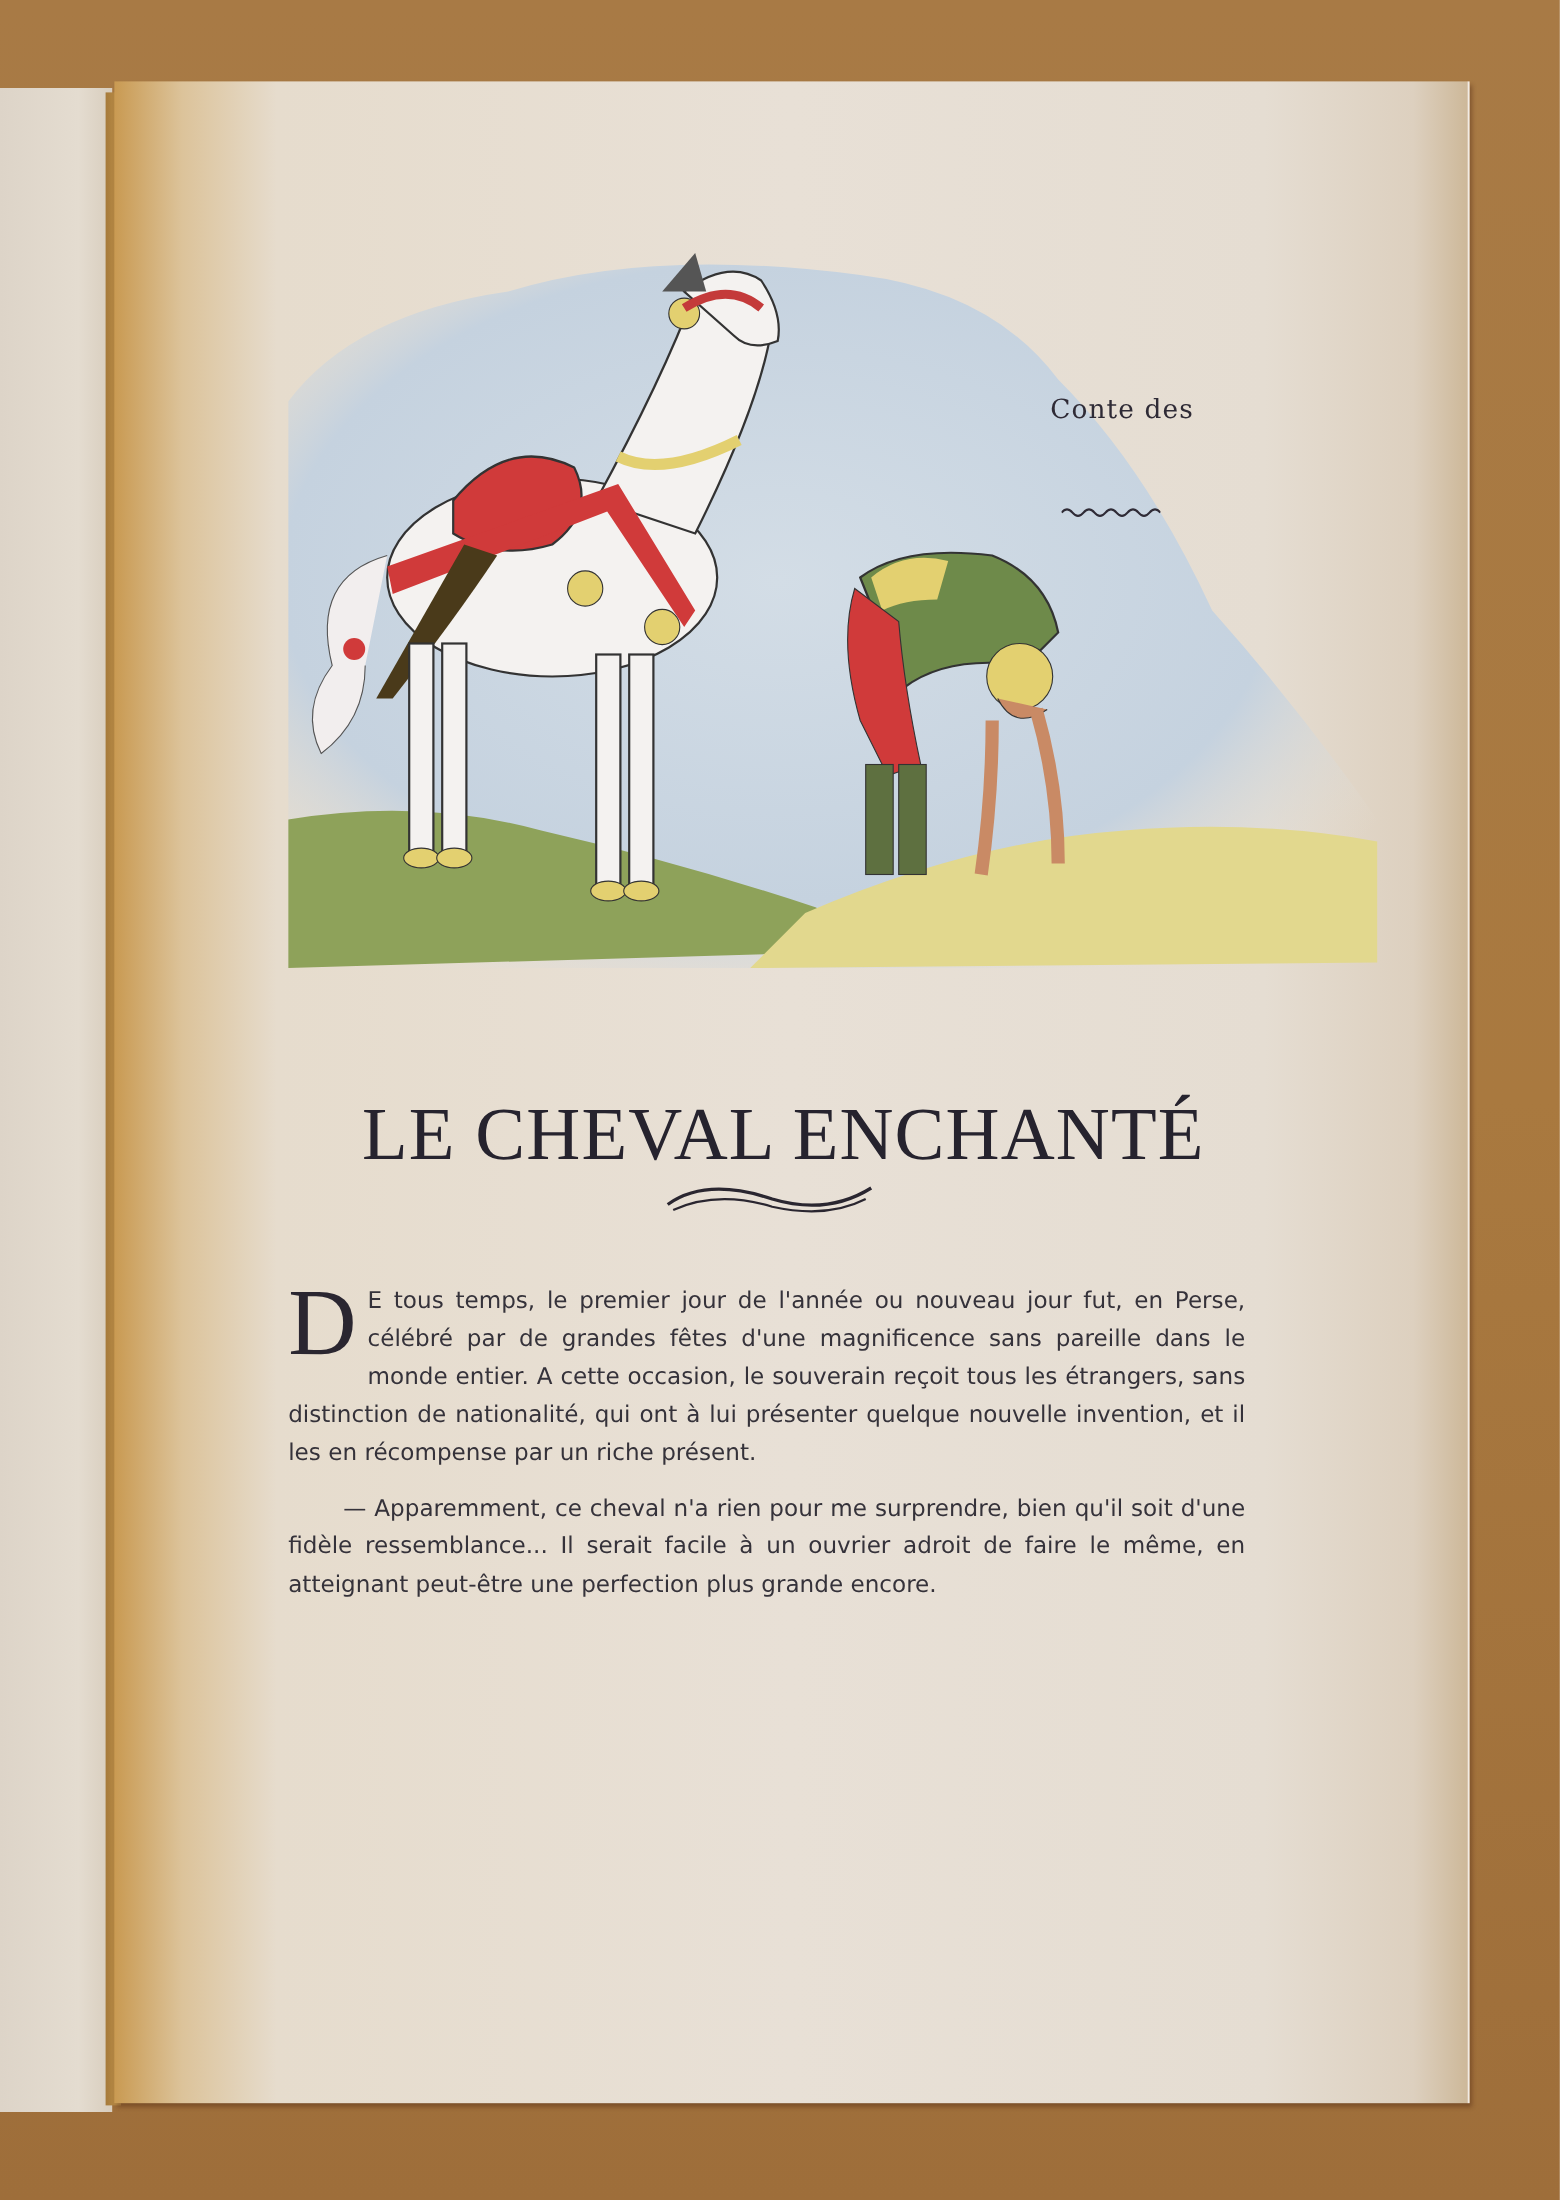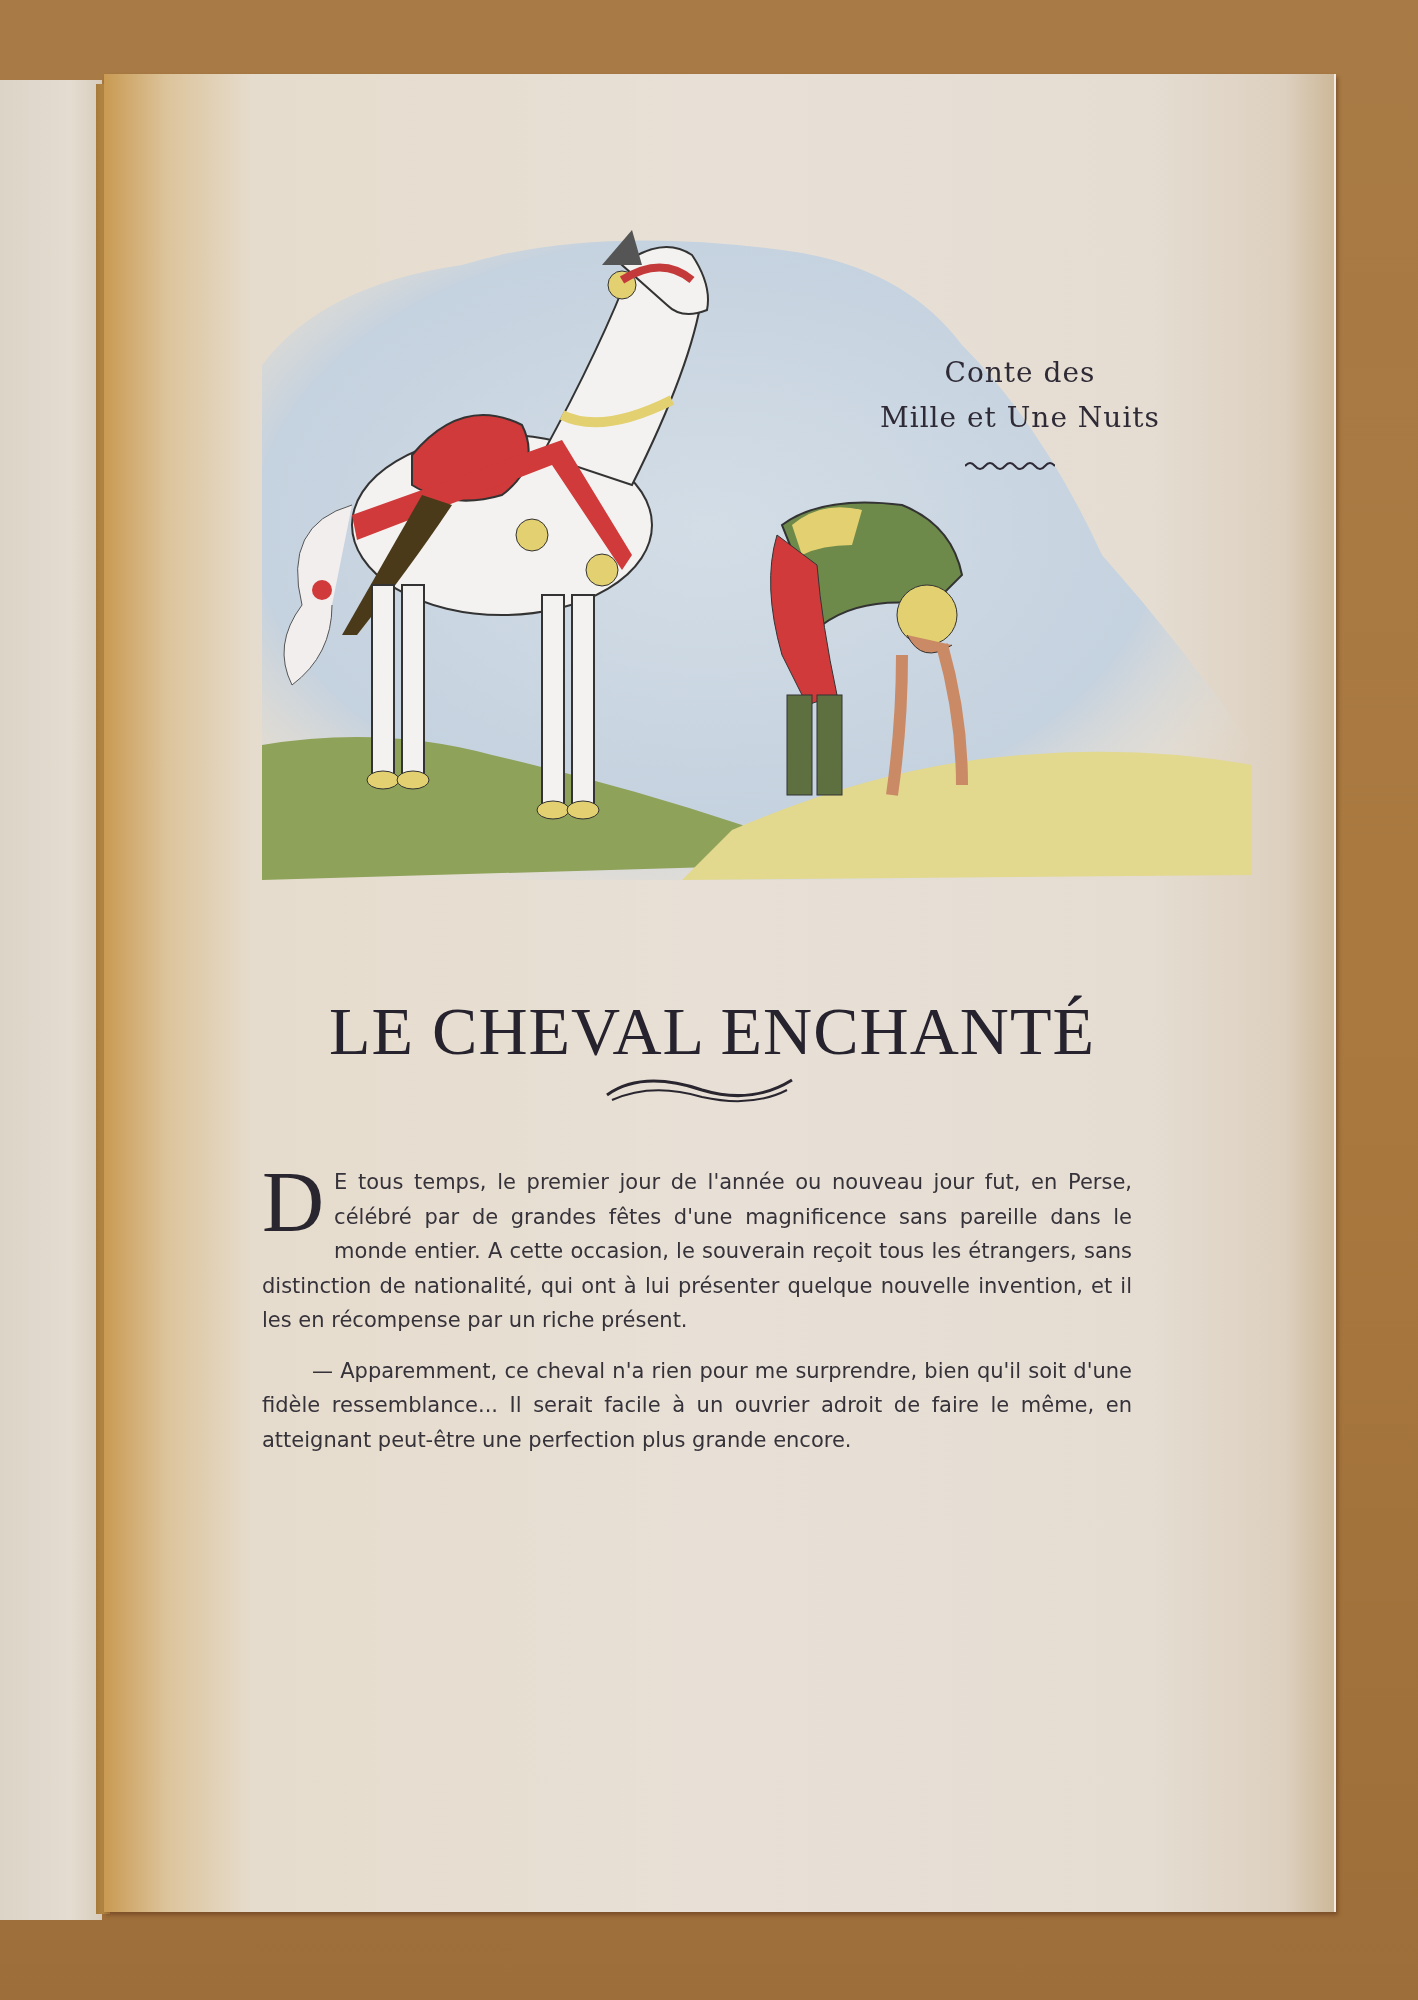--- a/index.html
+++ b/index.html
@@ -8,21 +8,21 @@
     font-family:"DejaVu Sans",sans-serif;}
   .left-page{position:absolute;left:0;top:80px;width:102px;height:1840px;
     background:linear-gradient(90deg,#ddd4c8 0%,#e4dcd0 70%,#d8cdbd 100%);}
   .left-shadow{position:absolute;left:96px;top:84px;width:14px;height:1830px;
     background:linear-gradient(90deg,#a67a3a,#c0934c);}
   .page{position:absolute;left:104px;top:74px;width:1230px;height:1838px;
     background:linear-gradient(90deg,#c99a52 0%,#dcc39a 5%,#e6dccd 12%,#e8e0d6 50%,#e5ddd2 85%,#ddd0bf 96%,#cdb899 100%);
     box-shadow:2px 3px 4px rgba(80,40,20,.45);border-right:2px solid #f2ece4;}
   .illustration{position:absolute;left:262px;top:225px;width:992px;height:655px;}
   .subtitle{position:absolute;left:840px;top:350px;width:360px;text-align:center;
-    font-family:"DejaVu Serif",serif;font-size:28px;line-height:45px;color:#2f2b36;letter-spacing:1px;}
+    font-family:"DejaVu Serif",serif;font-size:24px;line-height:45px;color:#2f2b36;letter-spacing:1px;}
   .subtitle-flourish{position:absolute;left:965px;top:458px;}
   .title{position:absolute;left:262px;top:946px;width:900px;text-align:center;
     font-family:"Liberation Serif",serif;font-size:68px;color:#26232e;letter-spacing:1px;font-weight:normal;}
   .title-flourish{position:absolute;left:602px;top:1070px;}
   .body-text{position:absolute;left:262px;top:1165px;width:870px;
     font-family:"DejaVu Sans",sans-serif;font-size:21px;line-height:34.5px;color:#35323a;text-align:justify;}
   .body-text p{margin:0 0 16px 0;}
   .body-text p.indent{text-indent:50px;}
   .dropcap{float:left;font-family:"Liberation Serif",serif;font-size:86px;line-height:66px;
     margin:4px 10px 0 0;color:#2a2630;}
@@ -84,21 +84,20 @@
   <rect x="525" y="470" width="25" height="100" fill="#5e7040" stroke="#333"></rect>
   <rect x="555" y="470" width="25" height="100" fill="#5e7040" stroke="#333"></rect>
   <circle cx="665" cy="390" r="30" fill="#e3d070" stroke="#333"></circle>
   <path d="M645 410 Q660 440 690 420" fill="#c98a65" stroke="#333"></path>
   <path d="M680 420 Q700 490 700 560" fill="none" stroke="#c98a65" stroke-width="12"></path>
   <path d="M640 430 Q640 500 630 570" fill="none" stroke="#c98a65" stroke-width="12"></path>
 </svg>
 
 <div class="subtitle">
   <div>Conte des</div>
-  <div>Mille et Une Nuits</div>
 </div>
 <svg class="subtitle-flourish" width="90" height="12" viewBox="0 0 90 12">
   <path d="M0 8 Q5 2 10 8 T20 8 T30 8 T40 8 T50 8 T60 8 T70 8 T80 8 T90 8" fill="none" stroke="#2f2b36" stroke-width="2"></path>
 </svg>
 
 <h1 class="title">LE CHEVAL ENCHANTÉ</h1>
 
 <svg class="title-flourish" width="200" height="40" viewBox="0 0 200 40">
   <path d="M5 25 Q40 0 100 20 Q150 35 190 10" fill="none" stroke="#2a2630" stroke-width="3"></path>
   <path d="M10 30 Q50 12 100 27 Q150 38 185 20" fill="none" stroke="#2a2630" stroke-width="2"></path>

